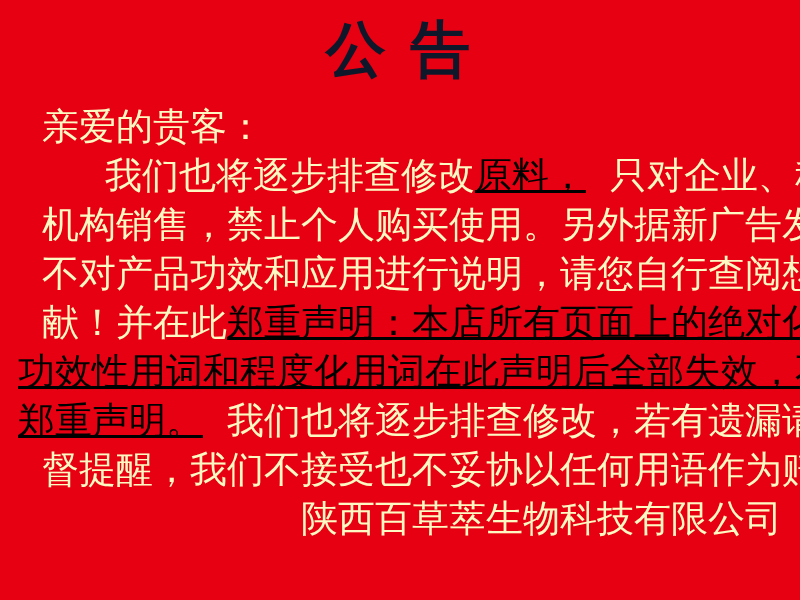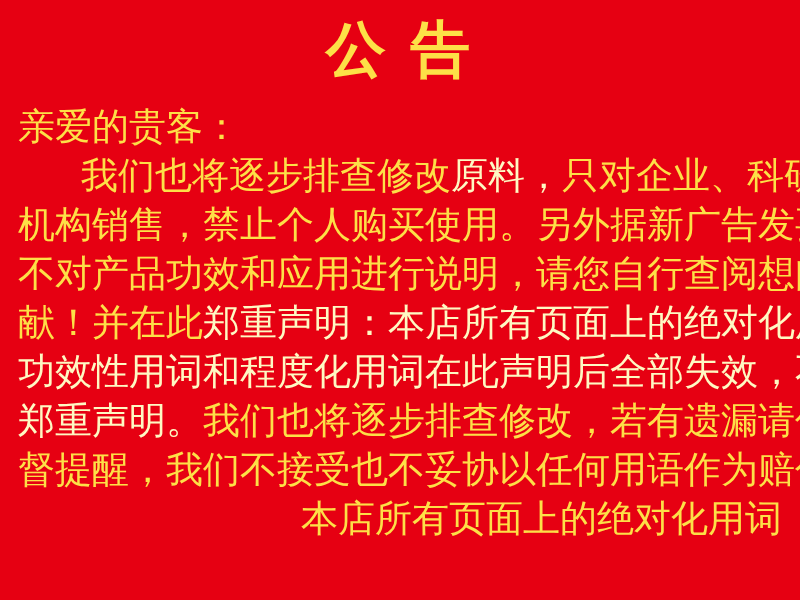--- a/index.html
+++ b/index.html
@@ -11,36 +11,36 @@
     overflow: hidden;
     font-family: "Liberation Sans", "DejaVu Sans", sans-serif;
   }
   .title {
     margin-top: 6px;
     height: 88px;
     line-height: 88px;
     text-align: center;
     font-size: 60px;
     font-weight: bold;
-    color: #fde047;
+    color: #0f172a;
     letter-spacing: 4px;
   }
   .body-text {
     margin-top: 8px;
     padding: 0 18px;
     font-size: 37px;
     line-height: 49px;
     color: #ffffff;
     letter-spacing: 0px;
   }
   .line { white-space: nowrap; }
   .line.indent { text-indent: 1.7em; }
   .line.right { text-align: right; }
-  .w { color: #fde047; }
-  .y { color: #fef9c3; }
+  .w { color: #fef9c3; margin-left: 24px; }
+  .y { color: #000000; text-decoration: underline; }
 </style>
 </head>
 <body>
 
 <div class="notice">
 
   <div class="title">公 告</div>
 
   <div class="body-text">
 
@@ -54,16 +54,16 @@
 
     <div class="line"><span class="w">献！并在此</span><span class="y">郑重声明：本店所有页面上的绝对化用词，</span></div>
 
     <div class="line"><span class="y">功效性用词和程度化用词在此声明后全部失效，不作为</span></div>
 
     <div class="line"><span class="y">郑重声明。</span><span class="w">我们也将逐步排查修改，若有遗漏请何为监</span></div>
 
     <div class="line"><span class="w">督提醒，我们不接受也不妥协以任何用语作为赔付依</span></div>
 
 
-    <div class="line right"><span class="w">本店所有页面上的绝对化用词</span></div>
+    <div class="line right"><span class="w">陕西百草萃生物科技有限公司</span></div>
 
   </div>
 </div>
 
 </body></html>

